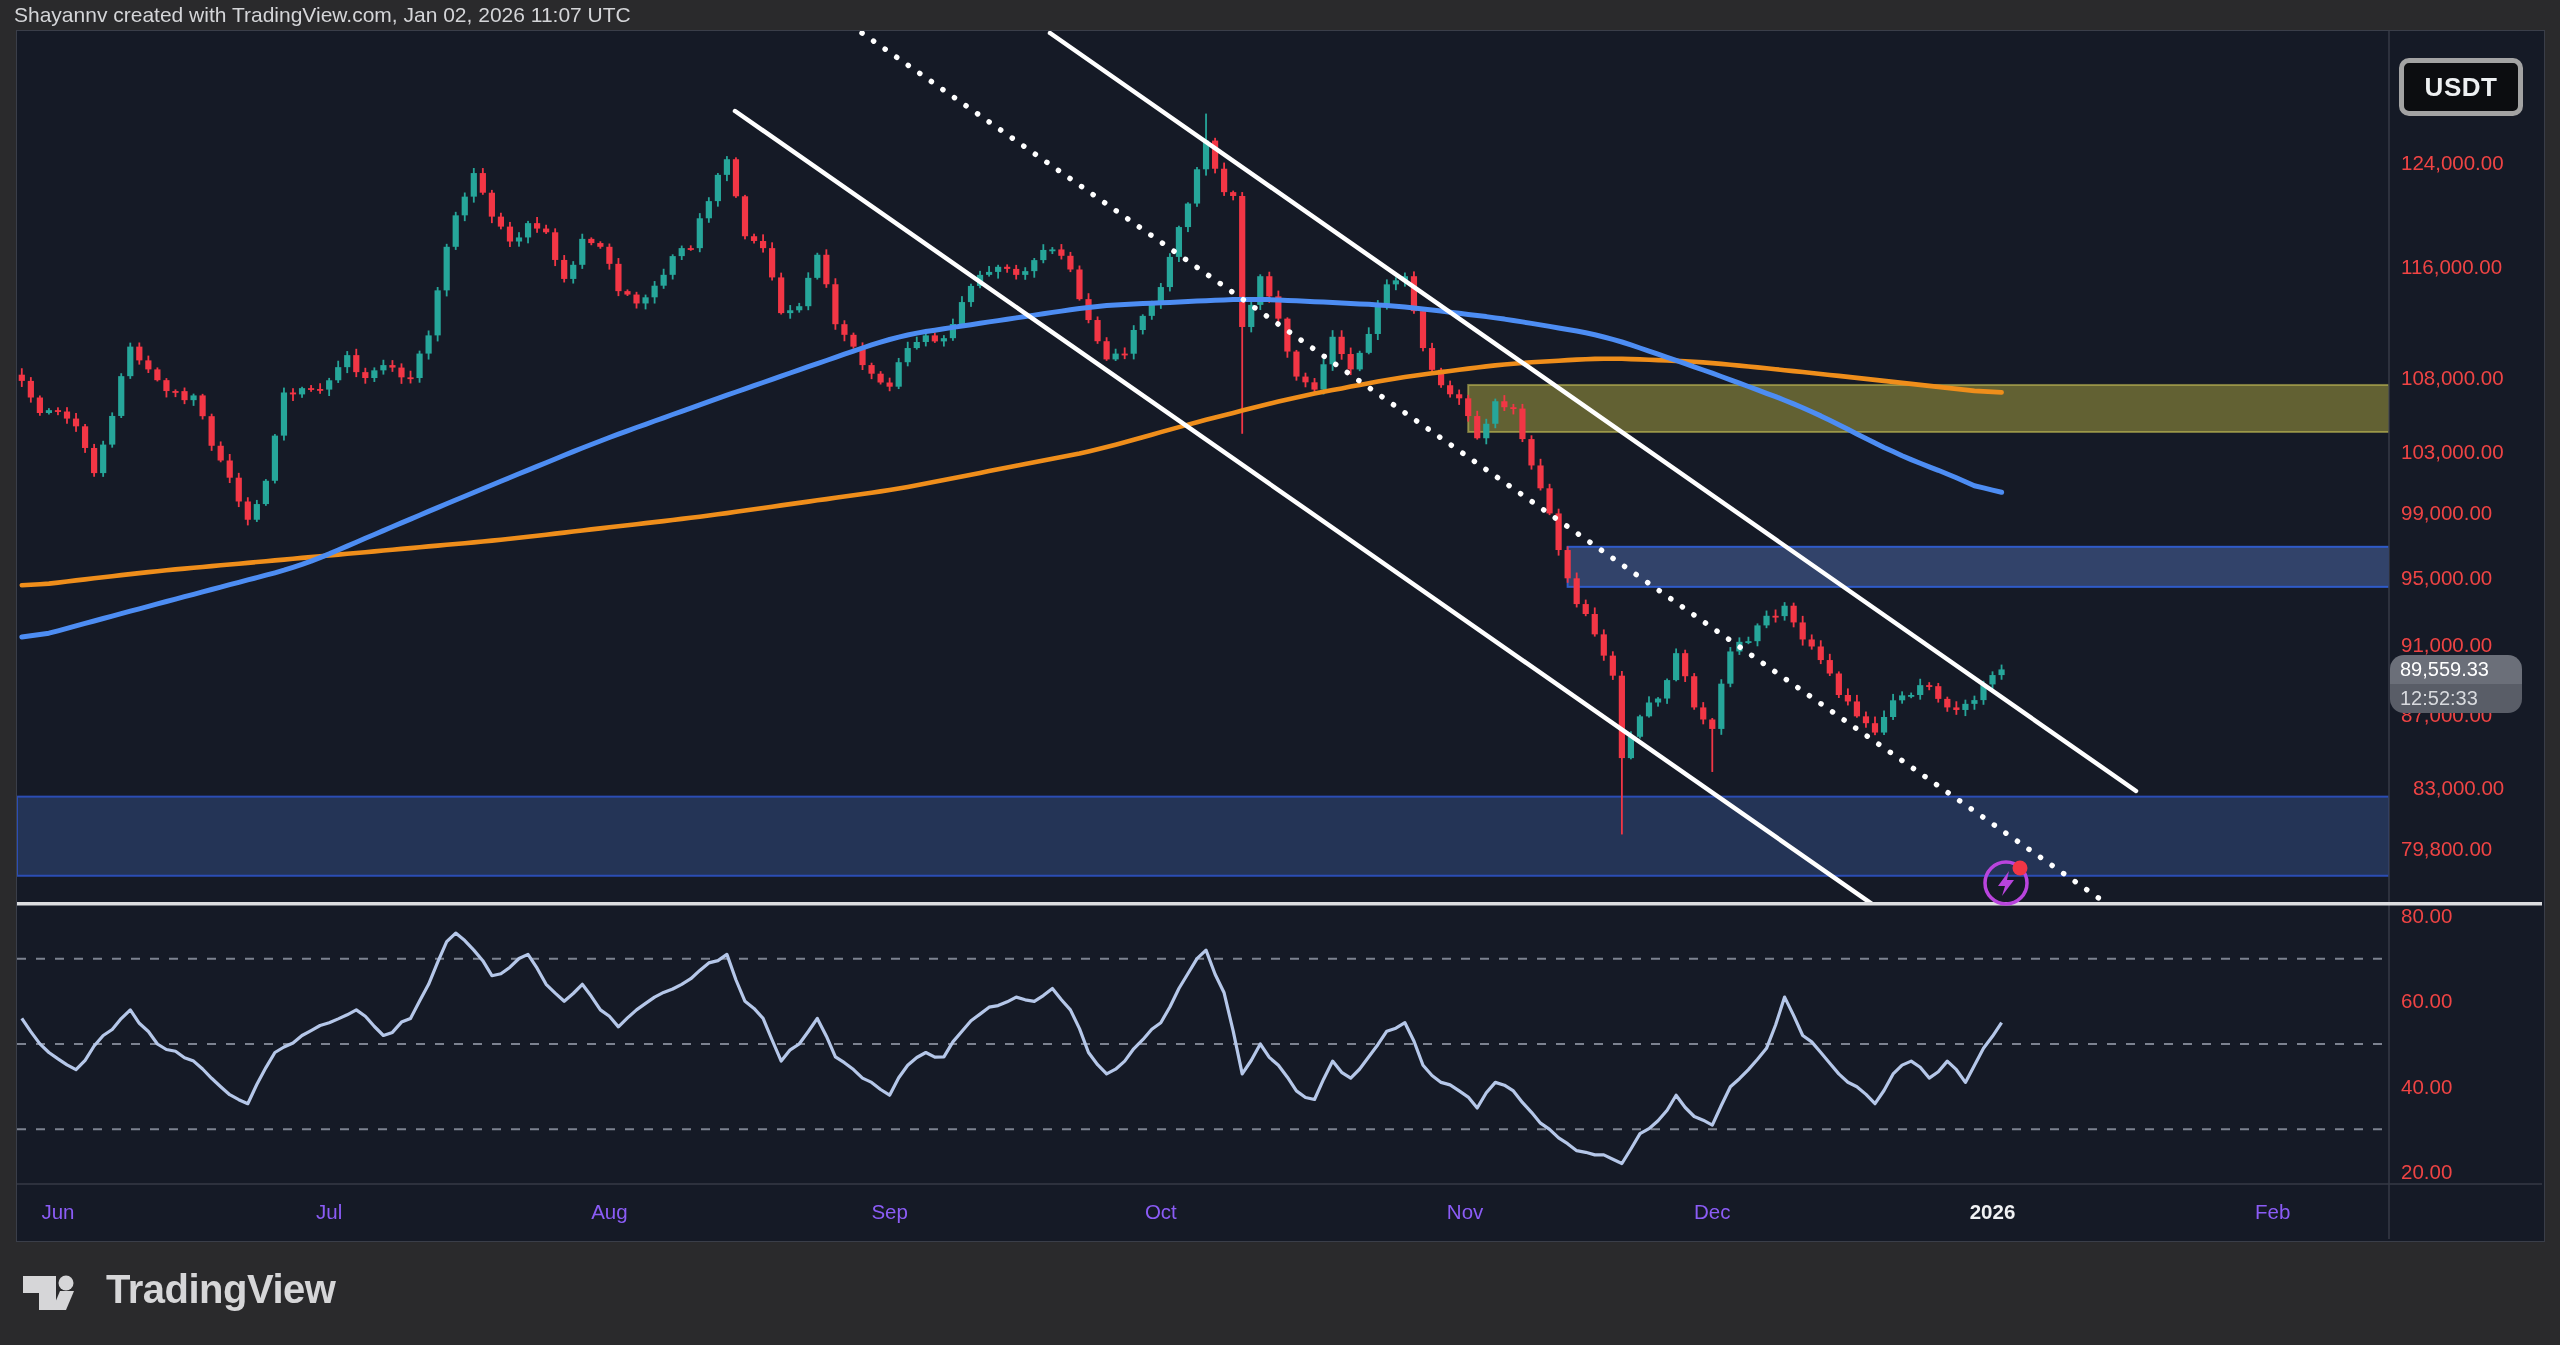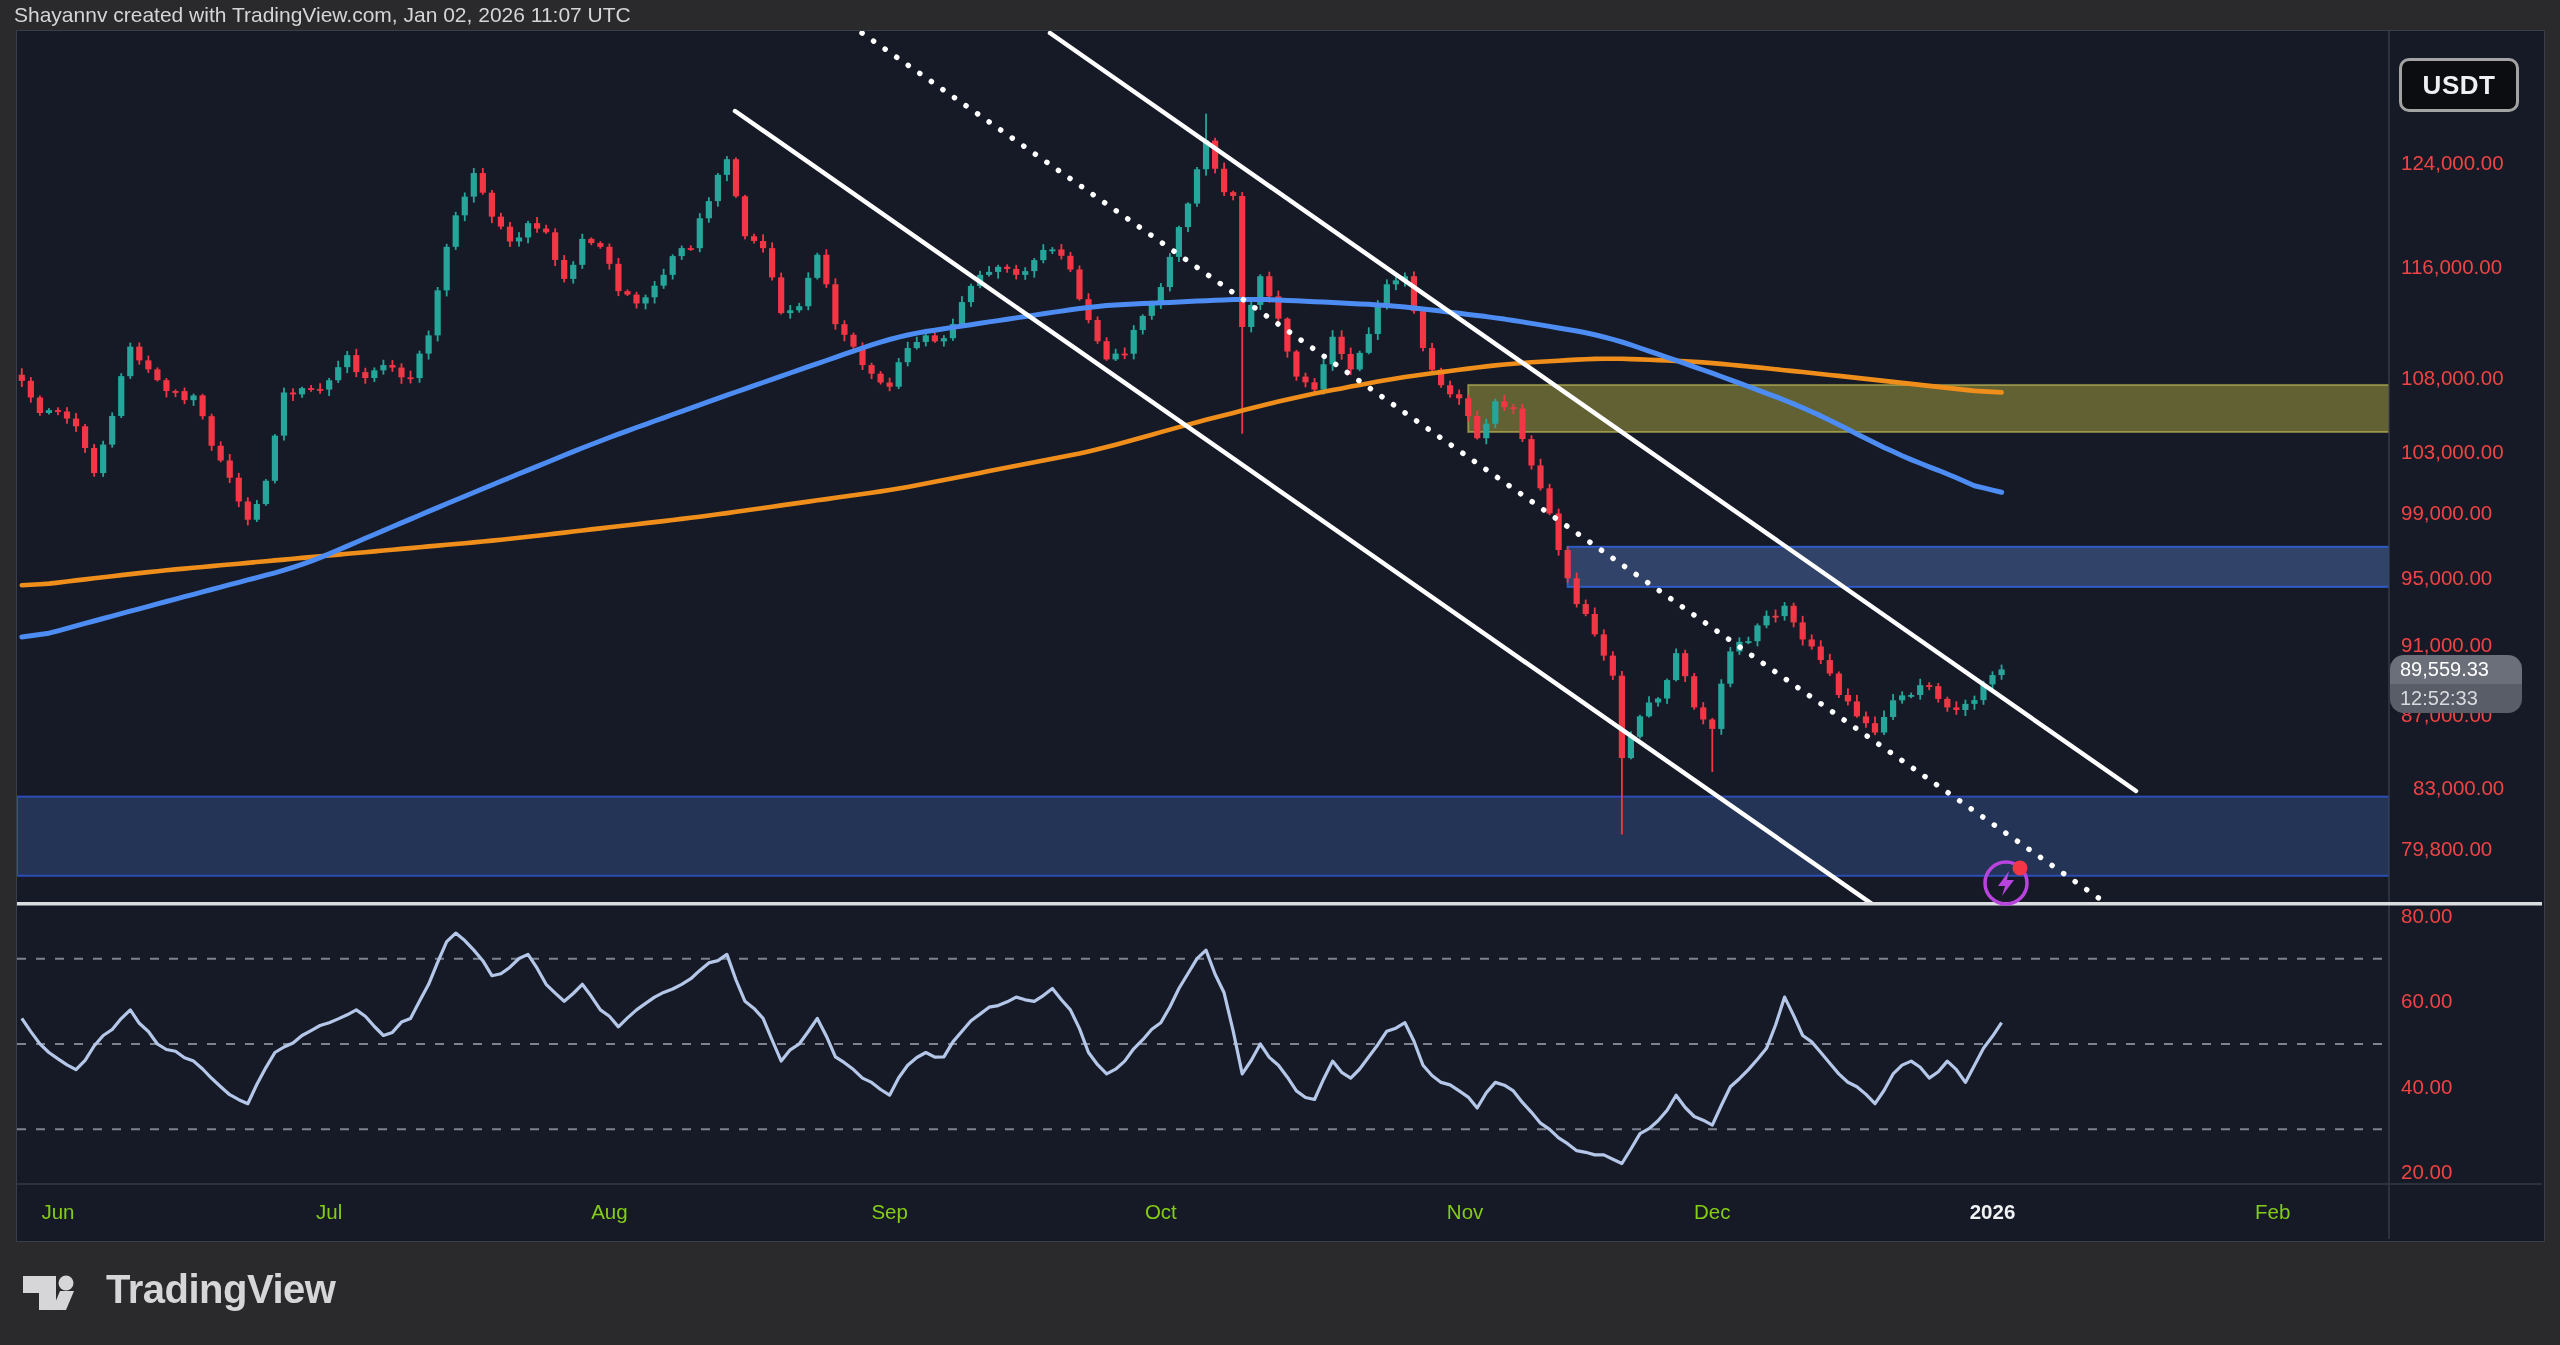--- a/index.html
+++ b/index.html
@@ -4,25 +4,25 @@
 <style>
   html,body{margin:0;padding:0;width:2560px;height:1345px;background:#2a2a2c;overflow:hidden;
     font-family:"Liberation Sans", sans-serif;}
   #header{position:absolute;left:0;top:0;width:2560px;height:30px;line-height:30px;
     padding-left:14px;font-size:21px;color:#d4d5d8;}
   #panel{position:absolute;left:16px;top:30px;width:2527px;height:1210px;background:#151a26;
     border:1px solid #3a3e49;box-sizing:content-box;}
   #chart-svg{position:absolute;left:0;top:0;}
   .axis-label{position:absolute;left:2384px;width:150px;height:26px;line-height:26px;
     font-size:20.5px;color:#ef4444;text-align:left;}
-  .time-label{position:absolute;height:30px;line-height:30px;font-size:20.5px;color:#84cc16;
+  .time-label{position:absolute;height:30px;line-height:30px;font-size:20.5px;color:#8b5cf6;
     transform:translateX(-50%);}
   .time-label.emph{color:#f0f1f3;font-weight:700;}
   #usdt-badge{position:absolute;left:2382px;top:27px;width:114px;height:48px;background:#0c0d10;
-    border:3px solid #a3a3a3;border-radius:10px;color:#eef0f2;font-size:26px;font-weight:600;
+    border:5px solid #a3a3a3;border-radius:10px;color:#eef0f2;font-size:26px;font-weight:600;
     display:flex;align-items:center;justify-content:center;letter-spacing:0.5px;}
   #price-label-box{position:absolute;left:2373px;top:594px;width:132px;border-radius:14px;
     overflow:hidden;font-size:20px;}
   #price-label-box .row1{background:#6b6f79;color:#ffffff;height:29px;line-height:29px;padding-left:10px;}
   #price-label-box .row2{background:#595d67;color:#d8dade;height:29px;line-height:29px;padding-left:10px;}
   #footer-logo{position:absolute;left:22px;top:1264px;display:flex;align-items:center;gap:14px;}
   #footer-logo .logo-text{color:#d6d6d8;font-size:40px;font-weight:700;letter-spacing:-0.5px;}
 </style>
 </head>
 <body>

